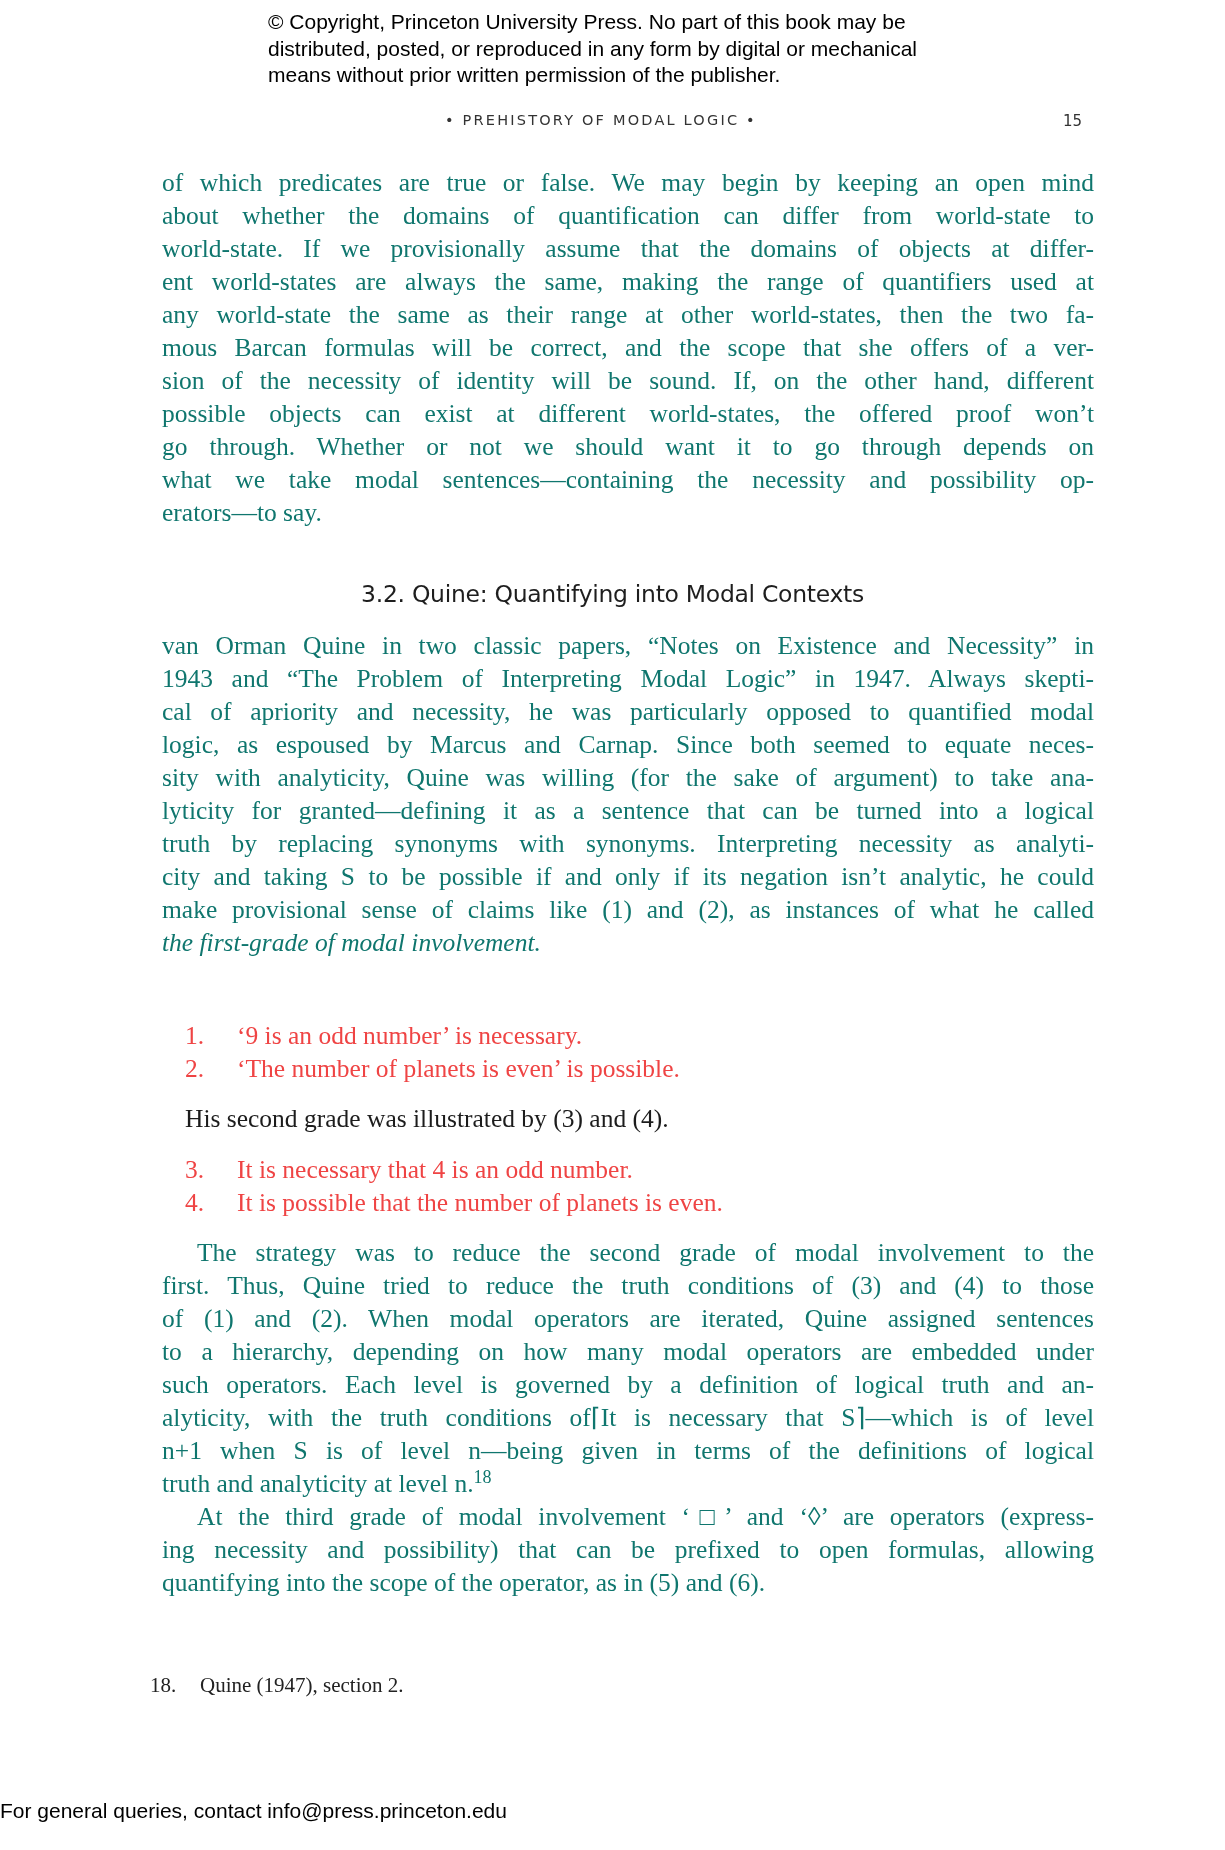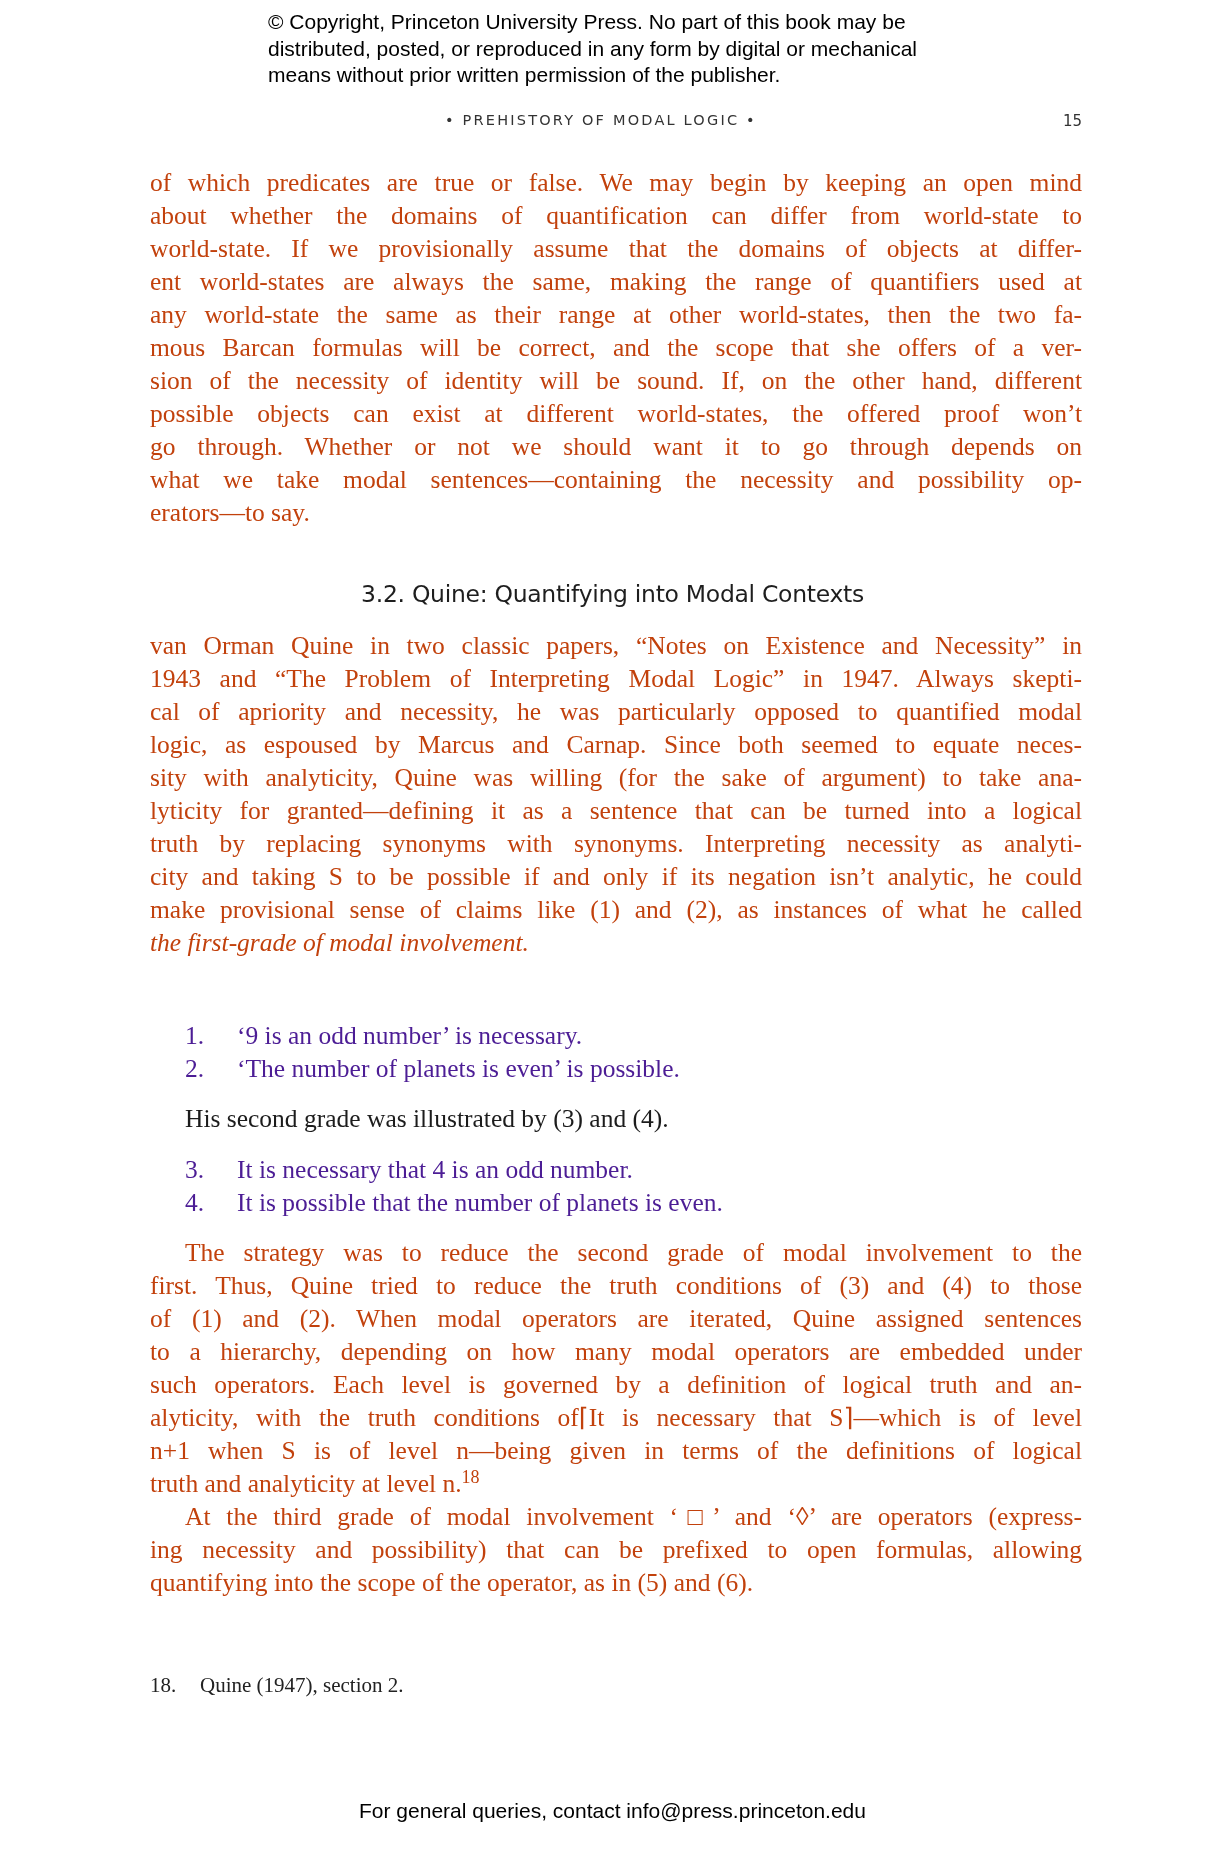--- a/index.html
+++ b/index.html
@@ -11,38 +11,38 @@
   .copyright div { white-space: nowrap; }
   .running-head {
     position: absolute; left: 445px; top: 112px;
     font-family: "DejaVu Sans", sans-serif; font-size: 14.5px; letter-spacing: 2.2px; color: #333;
     white-space: nowrap;
   }
   .page-num {
     position: absolute; right: 143px; top: 112px;
     font-family: "DejaVu Sans", sans-serif; font-size: 15px; color: #333;
   }
-  .text { position: absolute; left: 150px; width: 932px; font-family: "Liberation Serif", serif; font-size: 25.5px; color: #c2410c; }
+  .text { position: absolute; left: 162px; width: 932px; font-family: "Liberation Serif", serif; font-size: 25.5px; color: #0f766e; }
   .ln { height: 33px; line-height: 33px; white-space: nowrap; overflow: visible; text-align: justify; text-align-last: justify; }
   .ln.last { text-align-last: left; }
   .ln.indent { padding-left: 35px; }
   .ital { font-style: italic; }
   .heading {
     position: absolute; left: 0; width: 1225px; top: 580px; text-align: center;
     font-family: "DejaVu Sans", sans-serif; font-size: 23.5px; color: #1e1e1e; letter-spacing: -0.3px;
   }
-  .list { position: absolute; left: 185px; font-family: "Liberation Serif", serif; font-size: 25.5px; color: #4c1d95; }
+  .list { position: absolute; left: 185px; font-family: "Liberation Serif", serif; font-size: 25.5px; color: #ef4444; }
   .list .item { height: 33px; line-height: 33px; white-space: nowrap; }
   .list .num { display: inline-block; width: 52px; }
   .aside { position: absolute; left: 185px; font-family: "Liberation Serif", serif; font-size: 25.5px; line-height: 33px; white-space: nowrap; color:#1c1c1c; }
   sup.fn { font-size: 18px; line-height: 0; vertical-align: super; }
   .footnote { position: absolute; left: 150px; top: 1673px; font-family: "Liberation Serif", serif; font-size: 21px; color: #222; white-space: nowrap; }
   .footnote .fn-num { display: inline-block; width: 50px; }
   .footer {
-    position: absolute; left: 0; width: 1225px; top: 1799px; text-align: center;
+    position: absolute; left: 0; width: 1225px; top: 1799px; text-align: left;
     font-family: "Liberation Sans", sans-serif; font-size: 21px; color: #000;
   }
   .qq { font-family: "DejaVu Sans", sans-serif; font-weight: 200; }
 </style>
 </head>
 <body>
 
 <div class="copyright">
   <div>© Copyright, Princeton University Press. No part of this book may be</div>
   <div>distributed, posted, or reproduced in any form by digital or mechanical</div>

